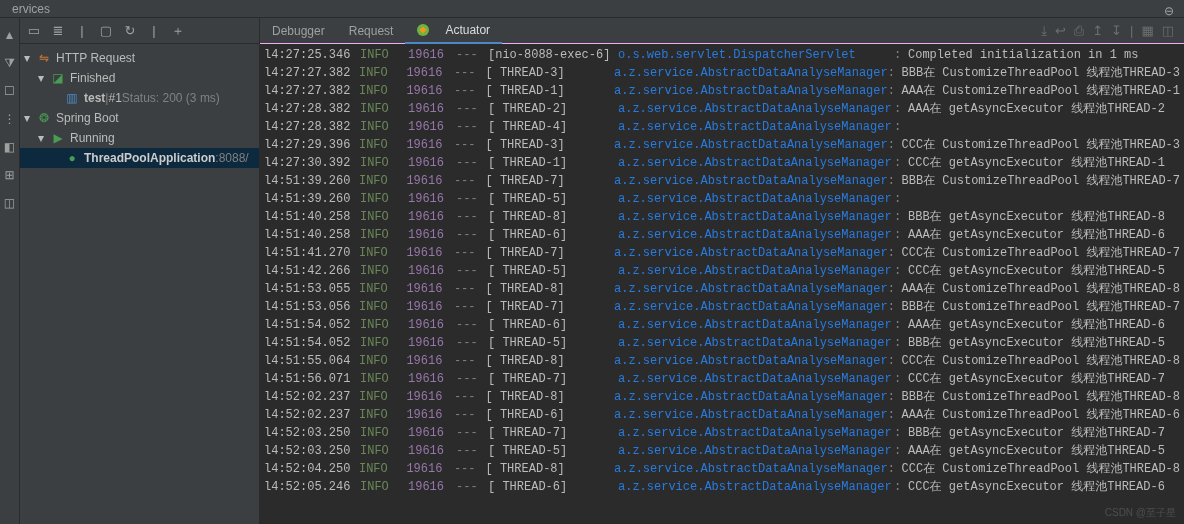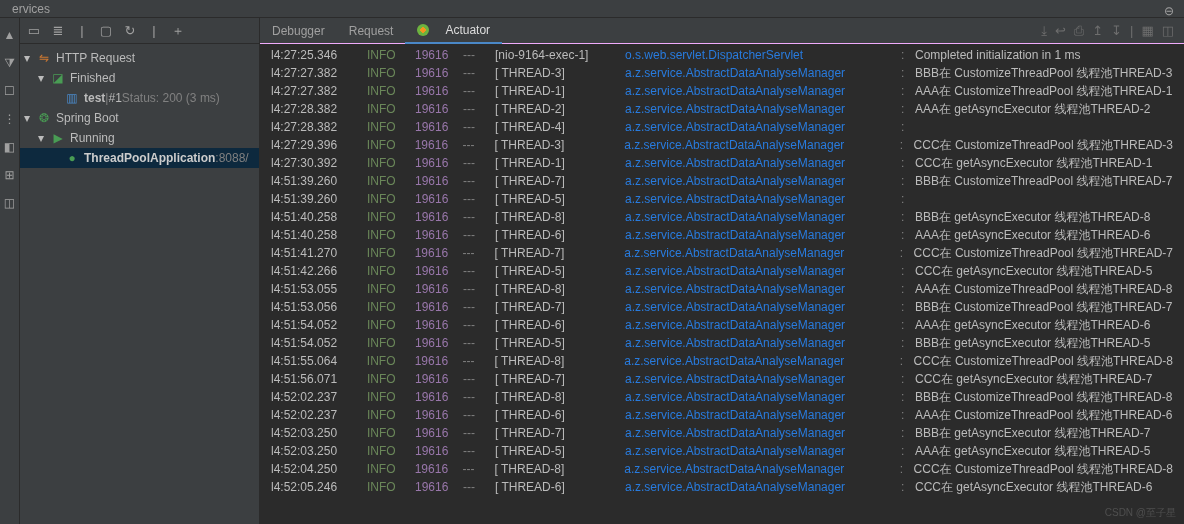--- a/index.html
+++ b/index.html
@@ -110,24 +110,24 @@
   height: 26px;
 }
 .tab.actuator { display:flex; align-items:center; gap:16px; }
 .tab.actuator .spring { width:12px;height:12px;border-radius:50%;background:radial-gradient(circle,#f7941e 30%,#6db33f 31%);}
 .tabs .spacer { flex:1; }
 .mini-icons { display:flex; gap:8px; padding-right:10px; color:#6e6e6e; }
 .mini-icons .mi { font-size:13px; }
 .console {
   flex: 1;
   overflow: hidden;
-  font-family: Liberation Sans, sans-serif;
+  font-family: Liberation Mono, monospace;
   font-size: 12px;
   line-height: 18px;
-  padding: 2px 11px;
+  padding: 2px 4px;
   white-space: nowrap;
   color: #bbbbbb;
 }
 .log-line { display:flex; }
 .c-time   { color:#bbbbbb; width:96px; display:inline-block; }
 .c-level  { color:#6a8759; width:48px; display:inline-block; }
 .c-pid    { color:#9876aa; width:48px; display:inline-block; }
 .c-dash   { color:#808080; width:32px; display:inline-block; }
 .c-thread { color:#bbbbbb; width:130px; display:inline-block; }
 .c-logger { color:#287bde; width:276px; display:inline-block; }
@@ -226,21 +226,21 @@
         <span class="mi">▦</span>
         <span class="mi">◫</span>
       </div>
     </div>
     <div class="console" id="console">
         <div class="log-line">
           <span class="c-time">l4:27:25.346</span>
           <span class="c-level">INFO</span>
           <span class="c-pid">19616</span>
           <span class="c-dash">---</span>
-          <span class="c-thread">[nio-9164-exec-1]</span>
+          <span class="c-thread">[nio-8088-exec-6]</span>
           <span class="c-logger">o.s.web.servlet.DispatcherServlet</span>
           <span class="c-colon">:</span>
           <span class="c-msg">Completed initialization in 1 ms</span>
         </div>
         <div class="log-line">
           <span class="c-time">l4:27:27.382</span>
           <span class="c-level">INFO</span>
           <span class="c-pid">19616</span>
           <span class="c-dash">---</span>
           <span class="c-thread">[       THREAD-3]</span>

